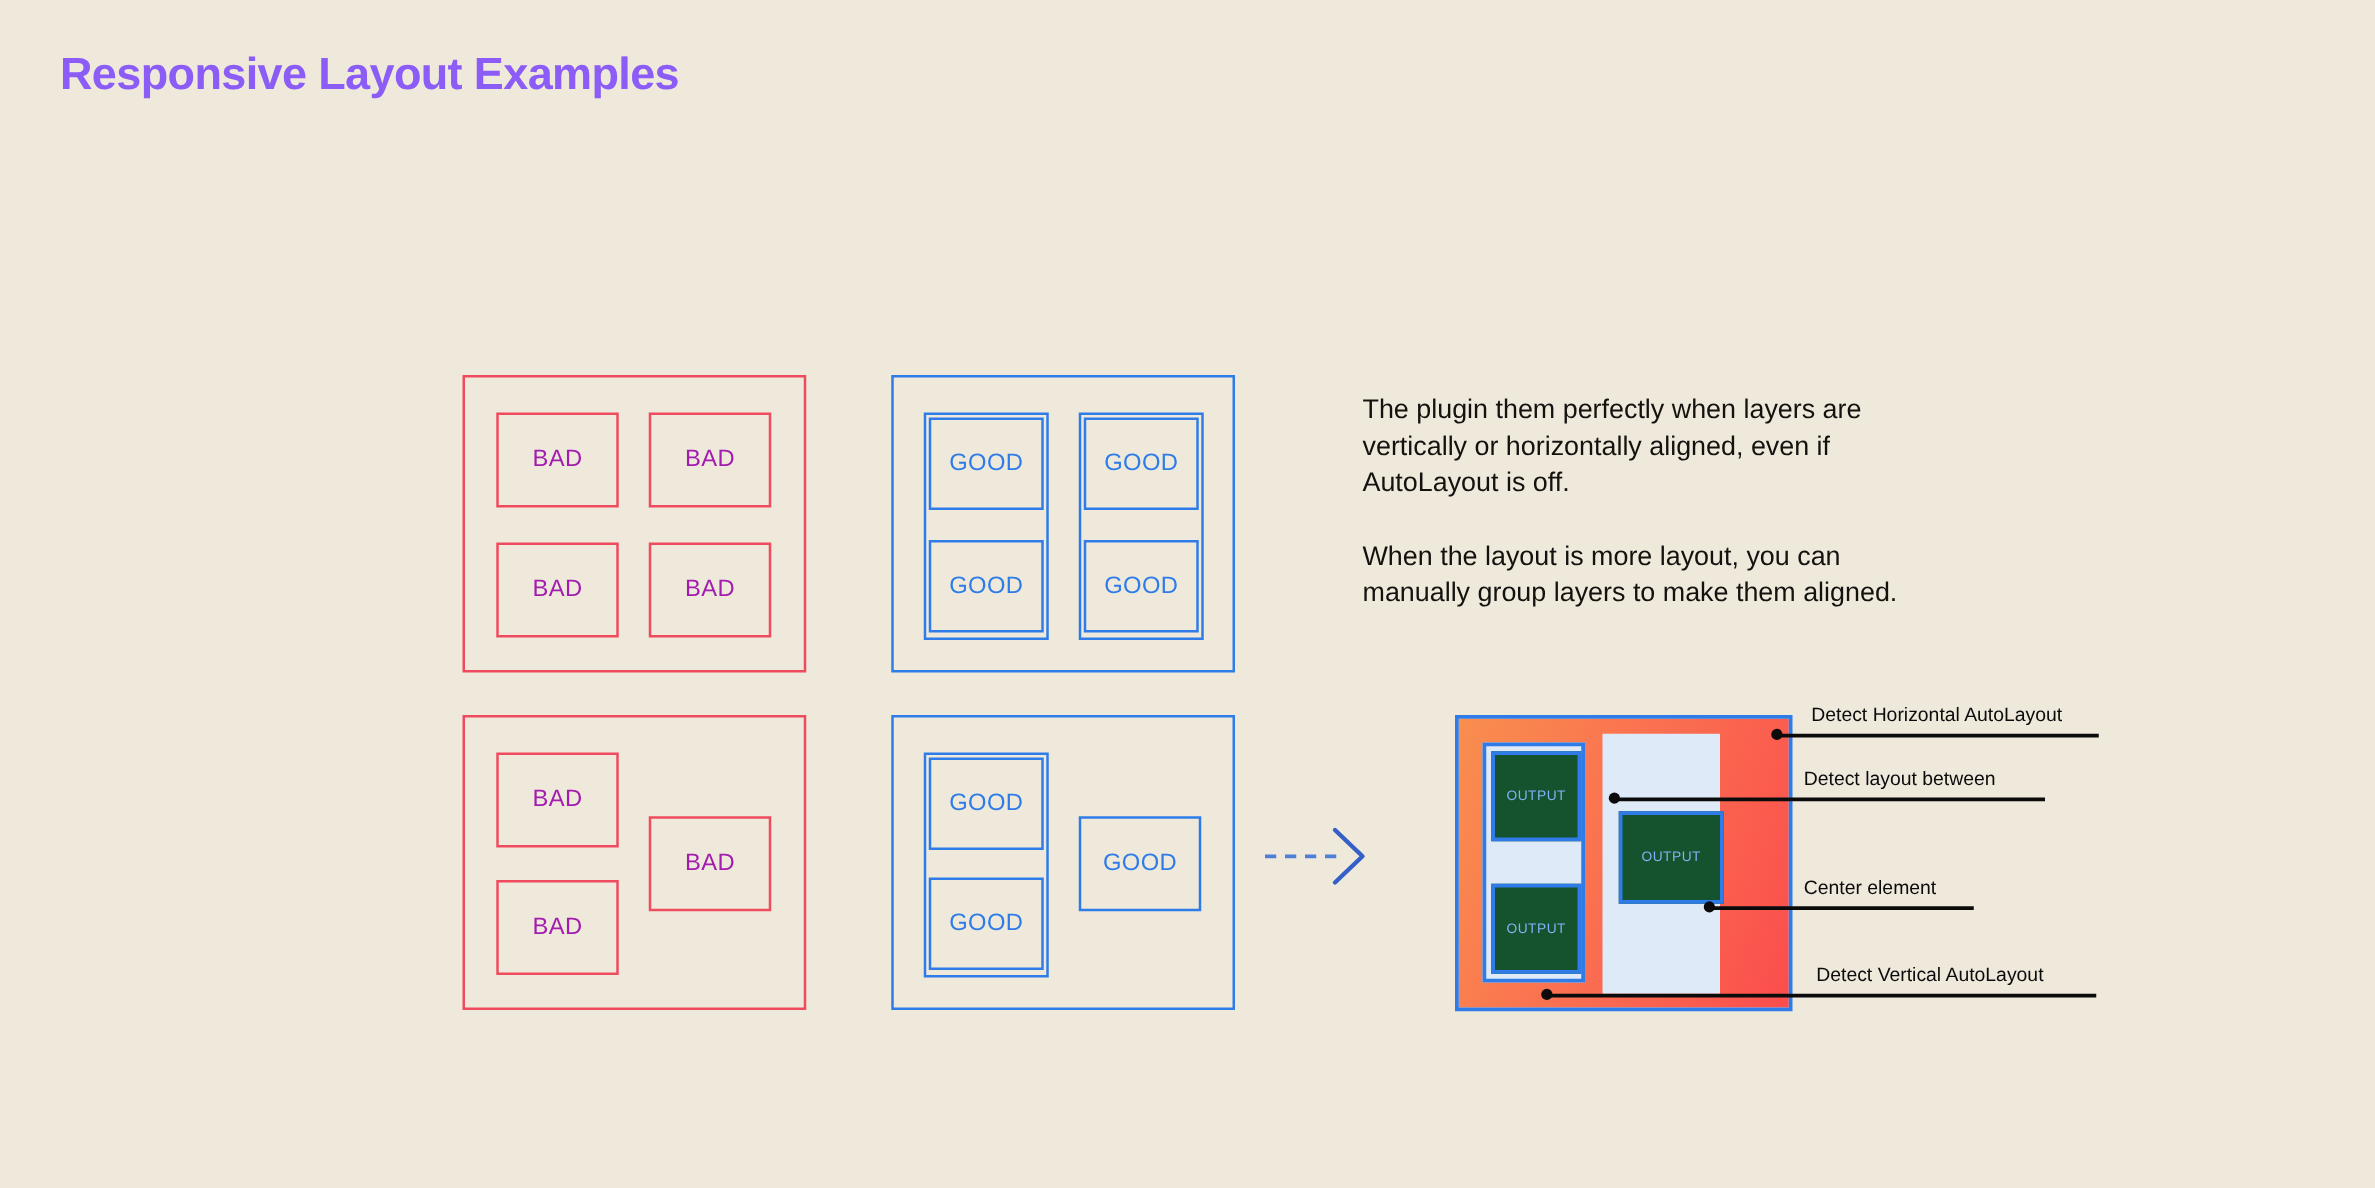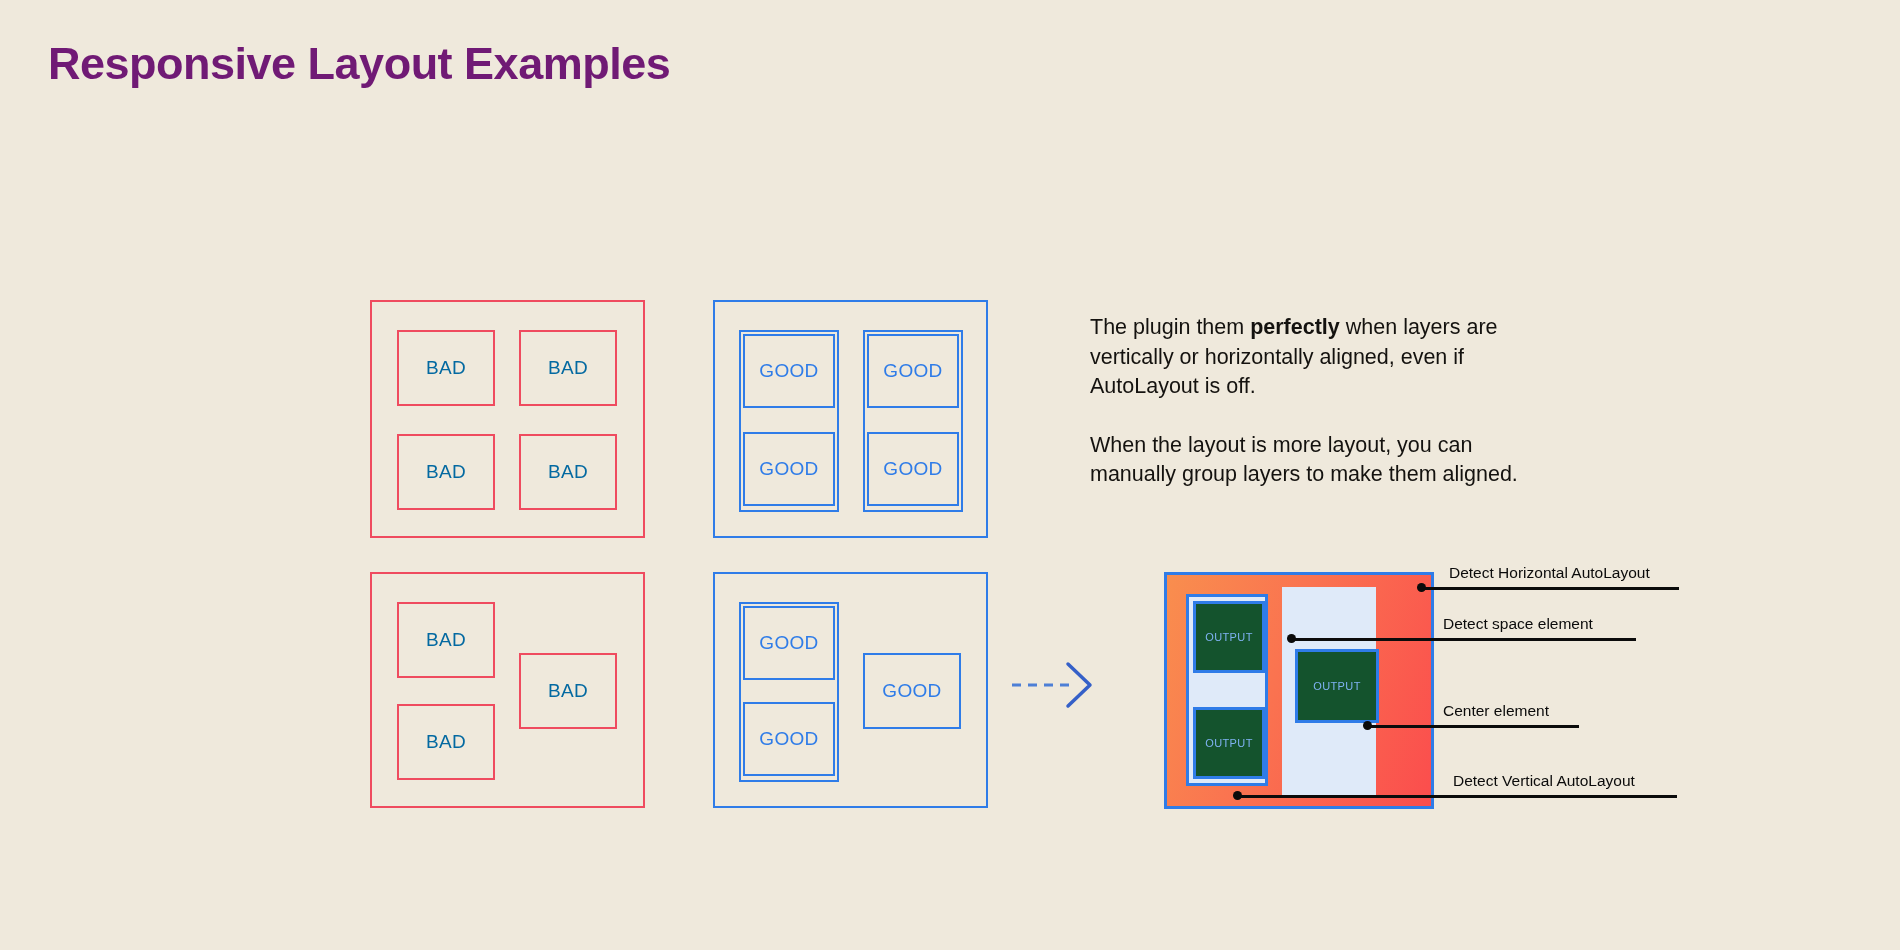--- a/index.html
+++ b/index.html
@@ -7,53 +7,53 @@
     width:1900px; height:950px;
     background:#efe9dc;
     font-family:"Liberation Sans", sans-serif;
     overflow:hidden;
   }
   #stage { position:relative; width:1900px; height:950px; }
 
   
   .page-title{
     position:absolute; left:48px; top:38px;
-    font-size:45px; font-weight:bold; letter-spacing:-0.5px;
-    color:#701a75; white-space:nowrap;
+    font-size:36px; font-weight:bold; letter-spacing:-0.5px;
+    color:#8b5cf6; white-space:nowrap;
   }
 
   
   .frame{ position:absolute; border-width:2px; border-style:solid; }
   .frame.bad { border-color:#ef4b5f; }
   .frame.good{ border-color:#2f7ce8;margin-left:31px; }
 
   
   .item{
     position:absolute; border-width:2px; border-style:solid;
     display:flex; align-items:center; justify-content:center;
     font-size:19px; letter-spacing:0.3px;
   }
-  .item.bad { border-color:#ef4b5f; color:#0369a1; }
+  .item.bad { border-color:#ef4b5f; color:#a21caf; }
   .item.good{ border-color:#2f7ce8; color:#2f7ce8; }
 
   
   .subgroup{
     position:absolute; border:2px solid #2f7ce8;
   }
 
   
   .arrow{ position:absolute; }
 
   
   .copy{
     position:absolute; left:1090px; top:313px; width:460px;
     font-size:21.5px; line-height:29.5px; color:#14120f;
   }
   .copy p + p { margin-top:29px; }
-  .copy b { font-weight:bold; }
+  .copy b { font-weight:normal; }
 
   
   .diagram{
     position:absolute; left:1164px; top:572px; width:270px; height:237px;
     border:3px solid #2f7ce8;
     background:linear-gradient(110deg,#f98e4e 0%,#fa7350 42%,#fb4d4d 100%);
   }
   .dg-left-group{
     position:absolute; left:19px; top:19px; width:82px; height:192px;
     border:3px solid #2f7ce8; background:#dfeaf9;
@@ -188,21 +188,21 @@
 
   <div class="callout" style="left:1421px; top:587px; width:258px;">
     <div class="dot"></div>
     <div class="lead" style="width:258px;"></div>
     <div class="lbl" style="left:28px;">Detect Horizontal AutoLayout</div>
   </div>
 
   <div class="callout" style="left:1291px; top:638px; width:345px;">
     <div class="dot"></div>
     <div class="lead" style="width:345px;"></div>
-    <div class="lbl" style="left:152px;">Detect space element</div>
+    <div class="lbl" style="left:152px;">Detect layout between</div>
   </div>
 
   <div class="callout" style="left:1367px; top:725px; width:212px;">
     <div class="dot"></div>
     <div class="lead" style="width:212px;"></div>
     <div class="lbl" style="left:76px;margin-top:36px;">Center element</div>
   </div>
 
   <div class="callout" style="left:1237px; top:795px; width:440px;">
     <div class="dot"></div>

